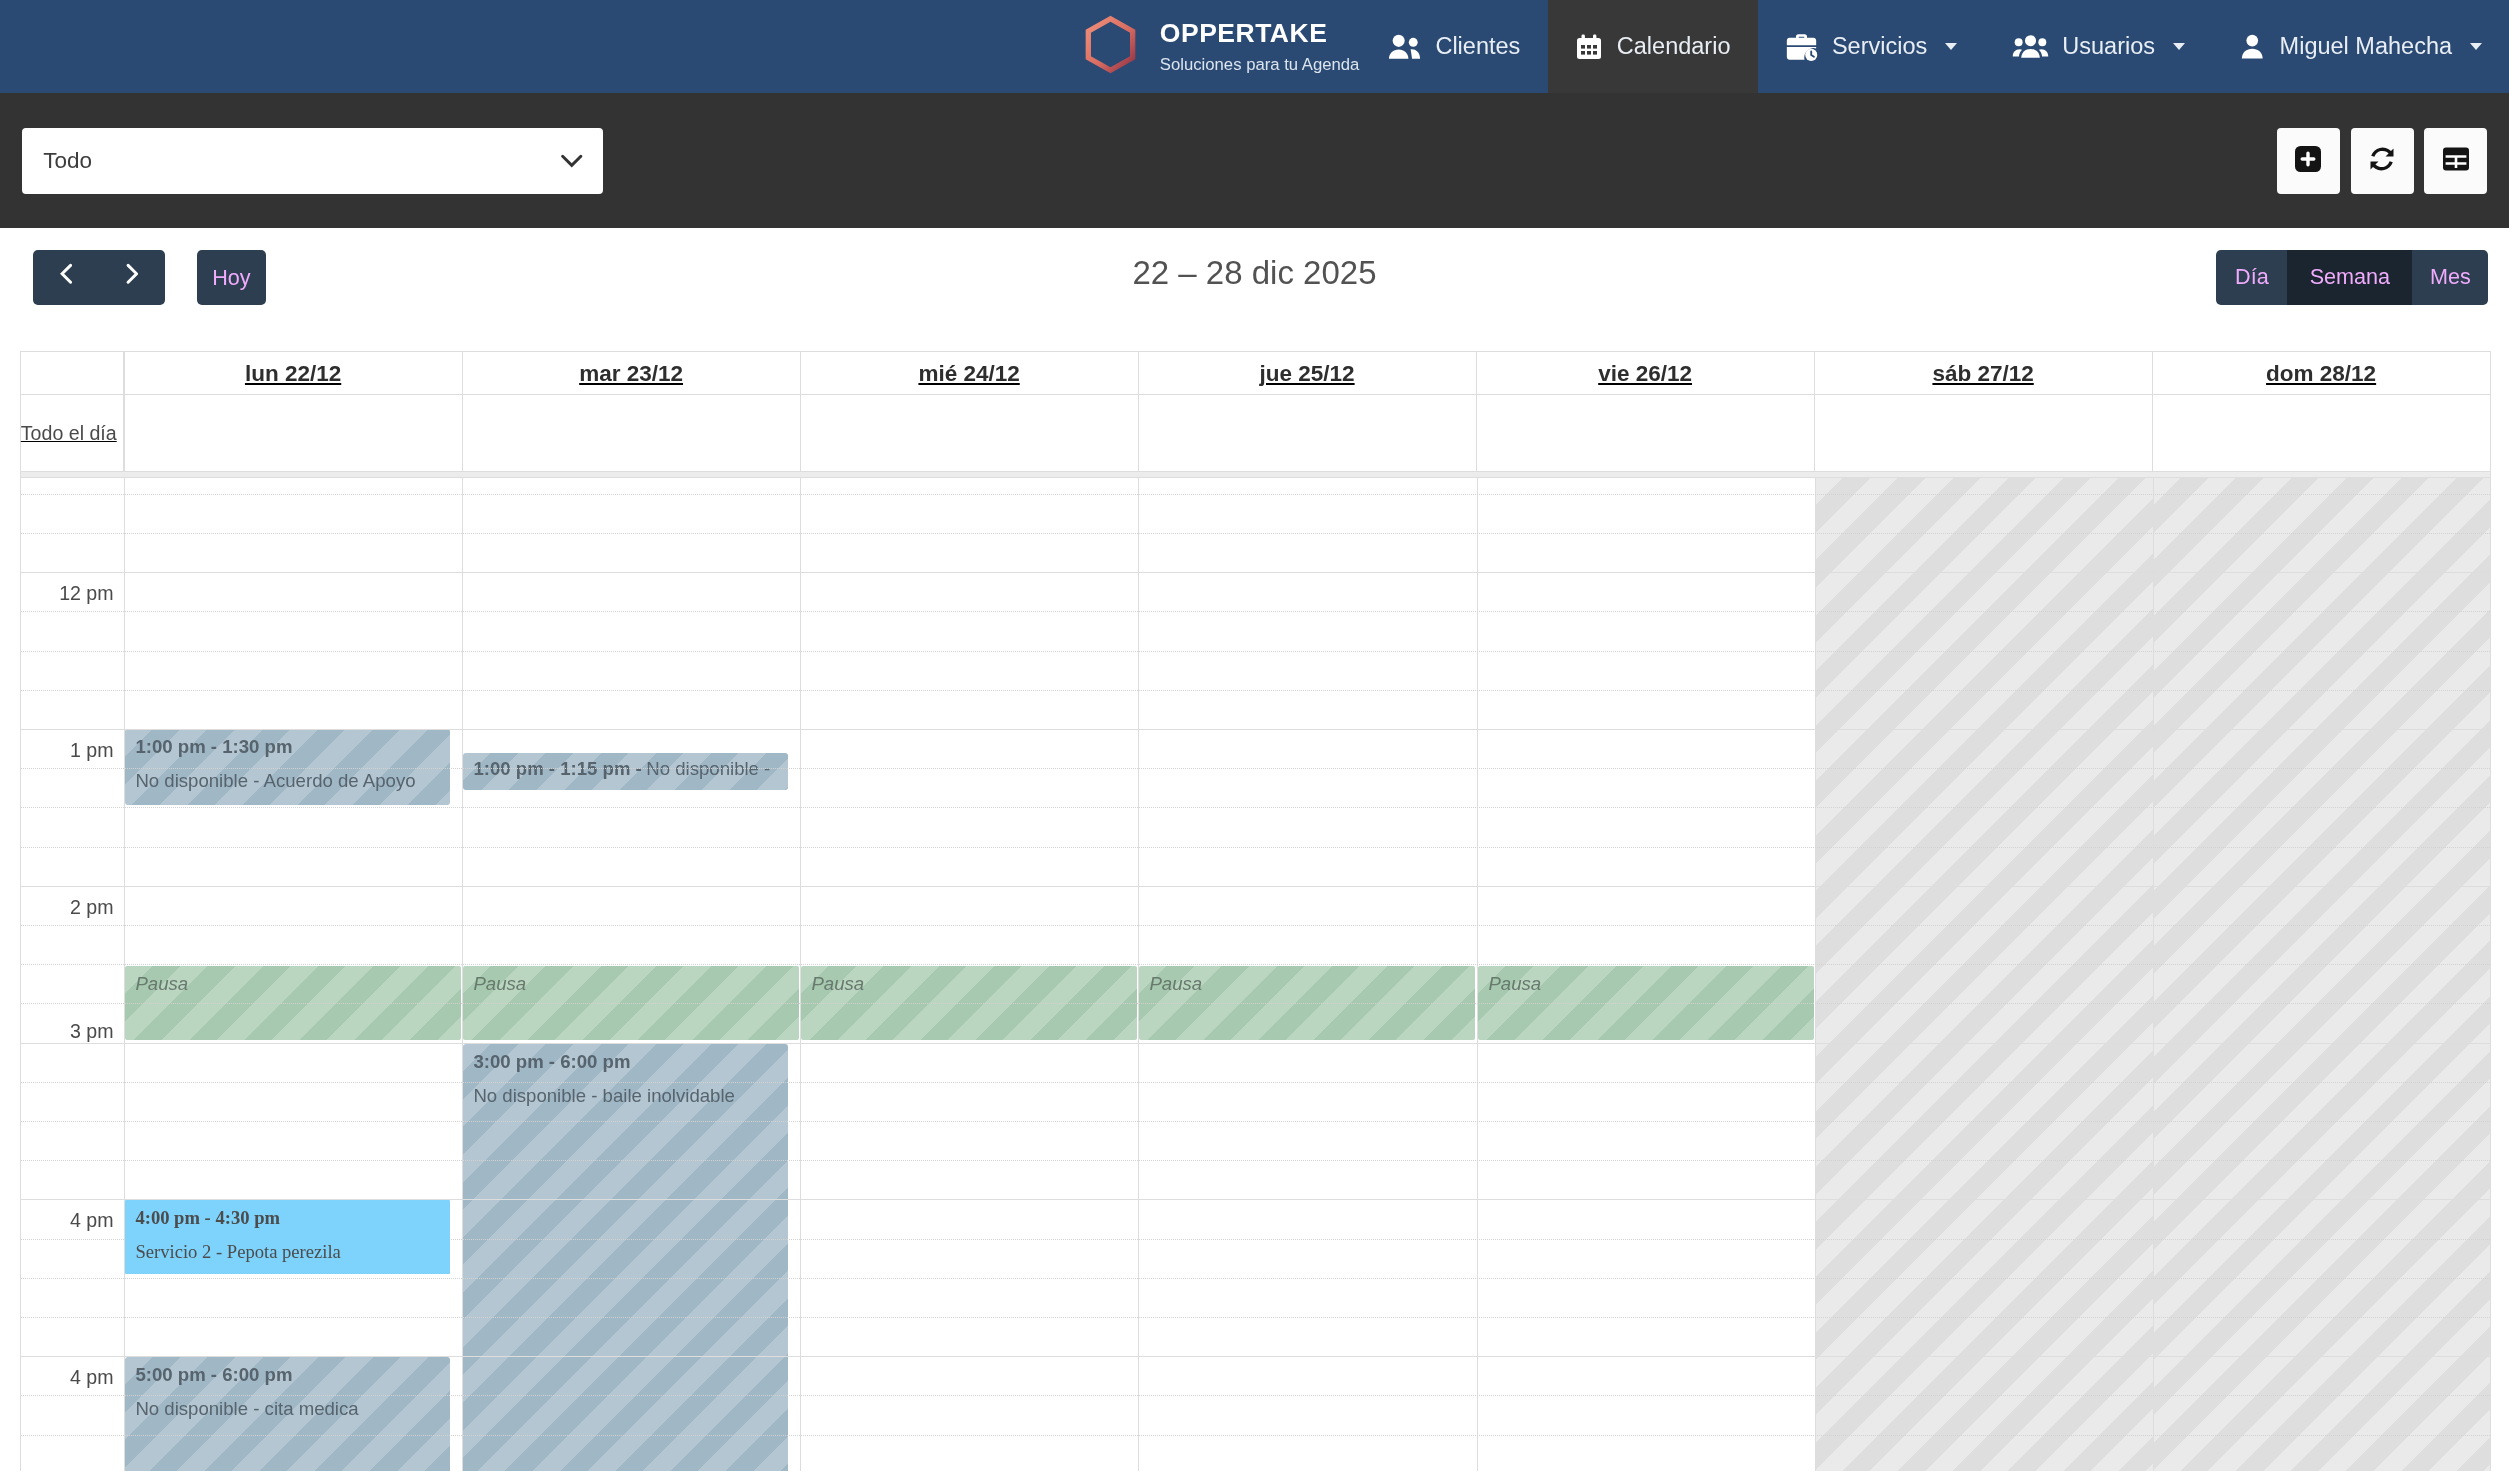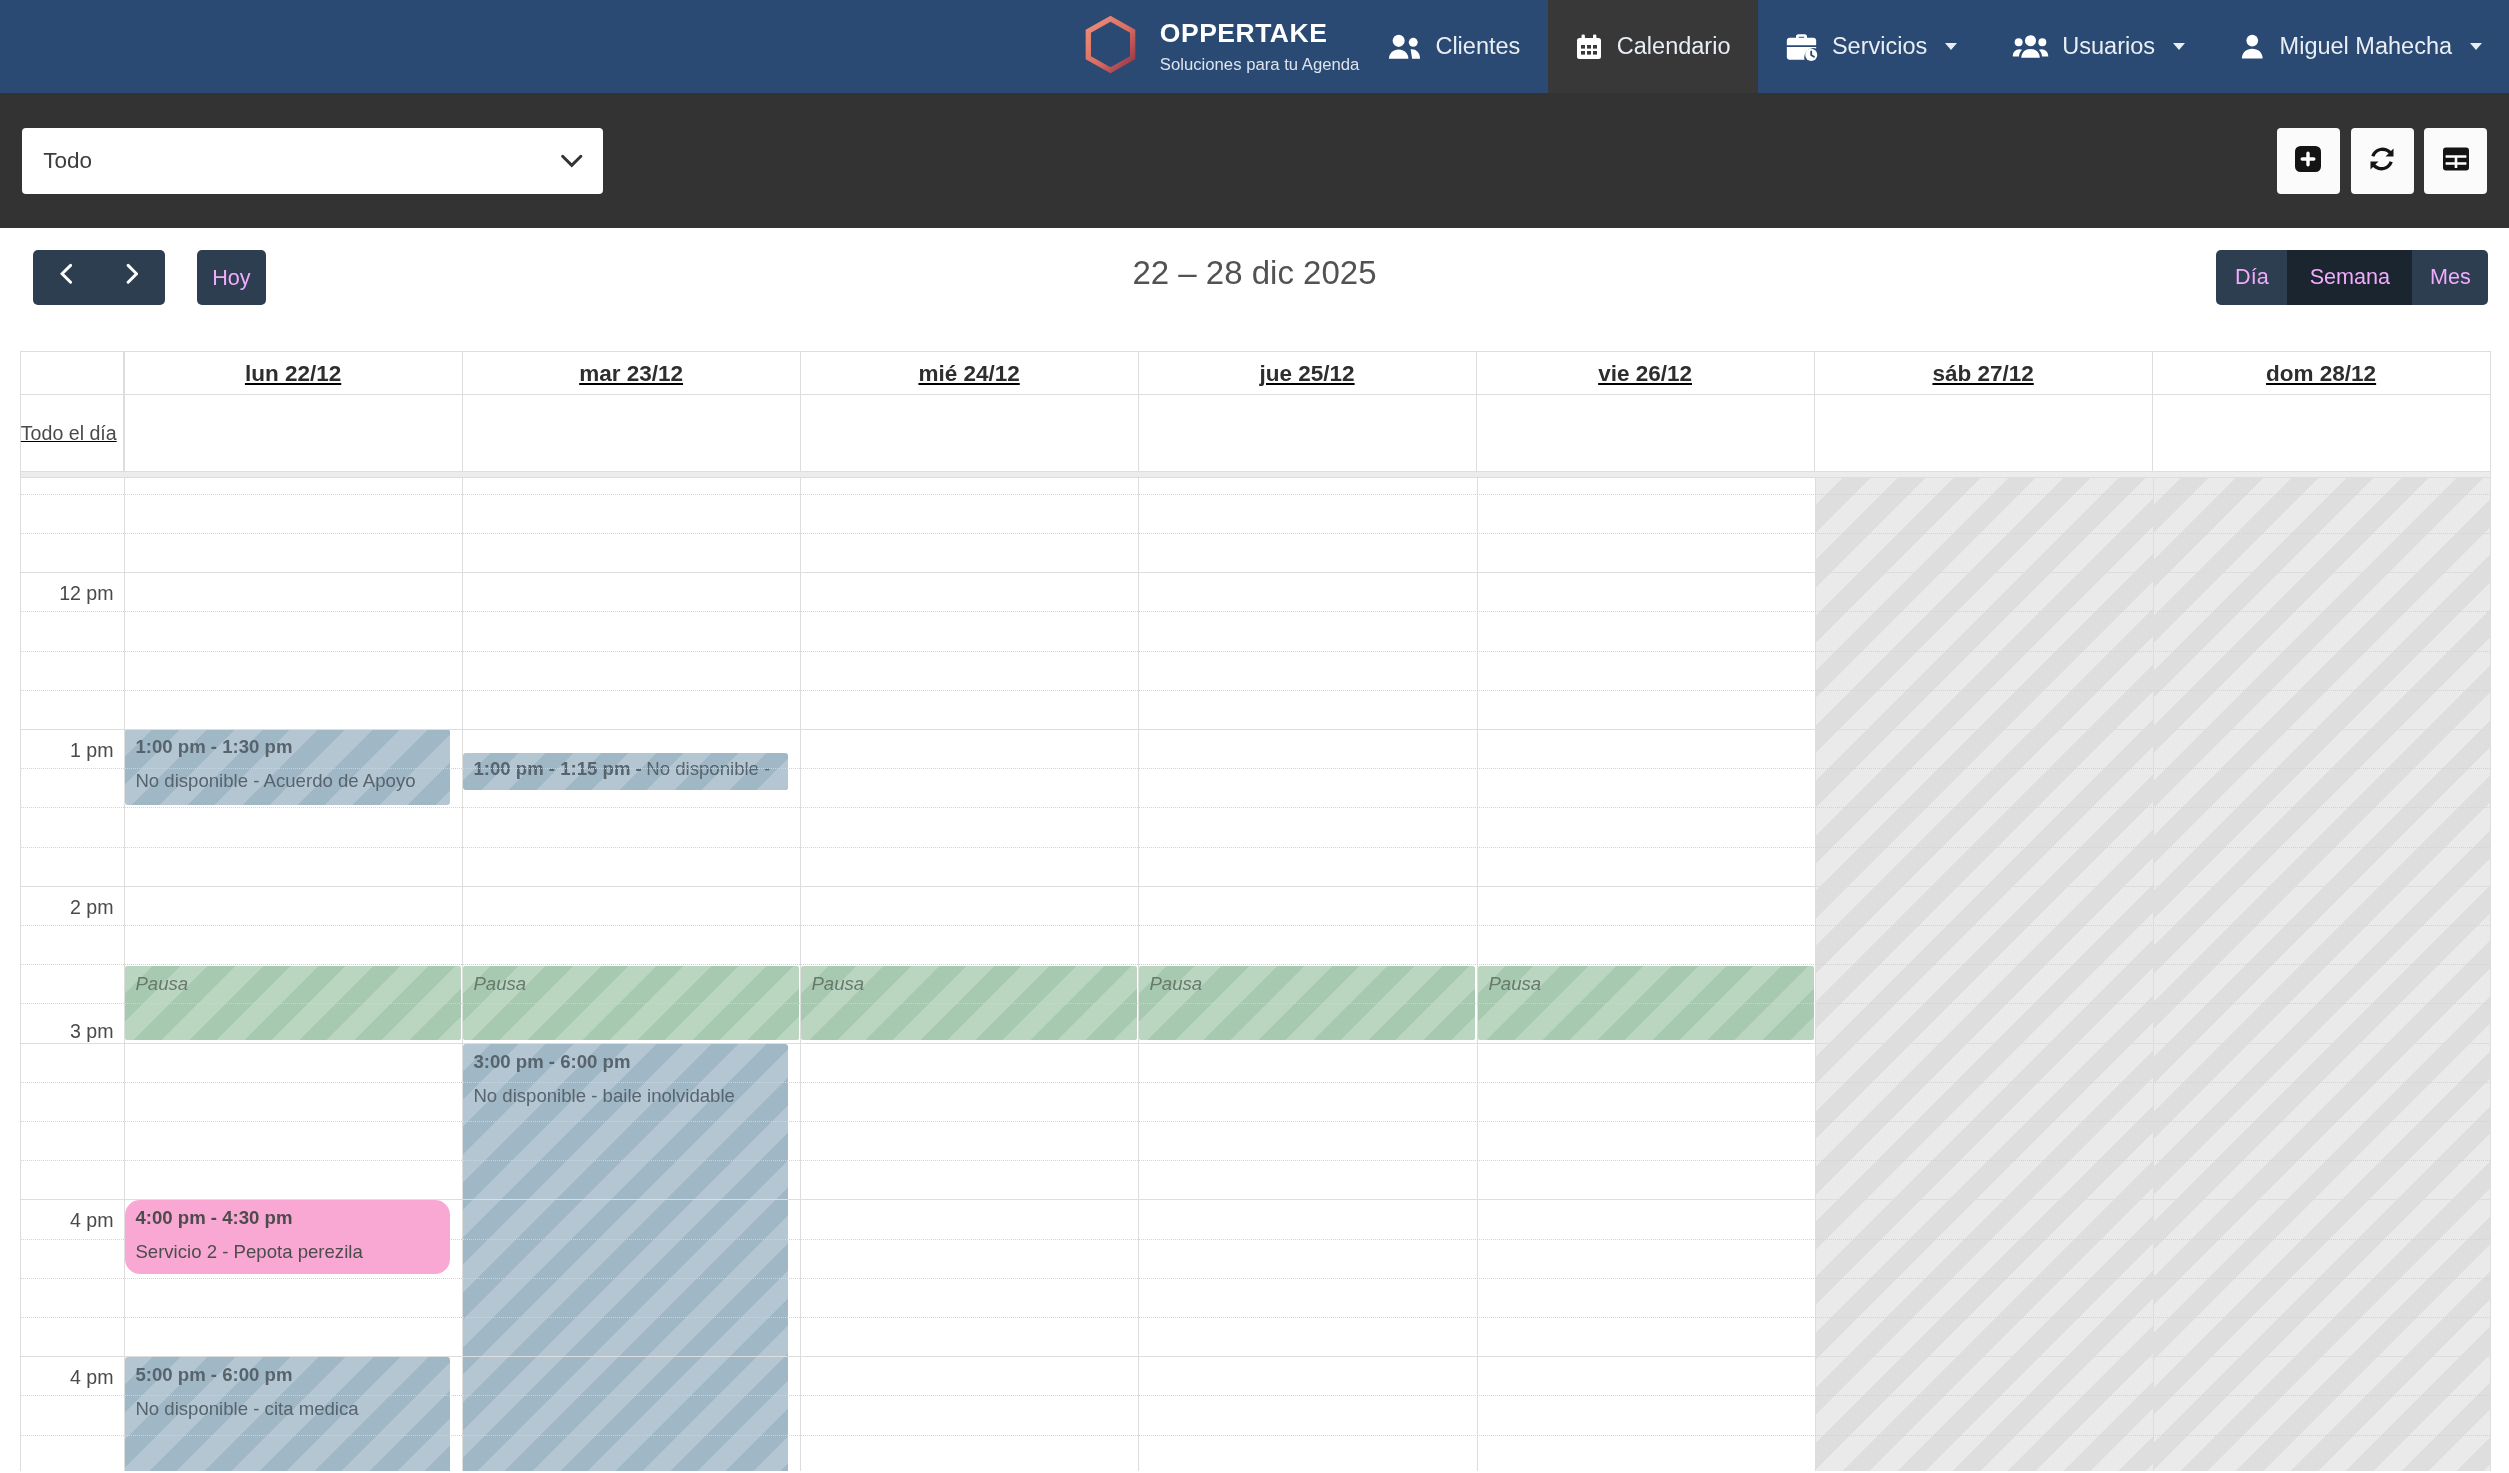--- a/index.html
+++ b/index.html
@@ -66,21 +66,21 @@
   .slot-line.dotted { border-top:1px dotted #d2d2d2; }
   .slot-line.solid  { border-top:1px solid #ddd; }
   .axis-time { position:absolute; left:0; width:93px; height:35px; line-height:35px;
                text-align:right; font-size:19.6px; color:#4a4a4a; z-index:2; }
 
   .event { position:absolute; overflow:hidden; cursor:pointer; }
   .event.unavailable { z-index:2; border-radius:2.9px; color:#57646d;
       background:repeating-linear-gradient(135deg,#b4c6d2 0 19.6px,#a0b7c6 19.6px 39px); }
   .event.pause { z-index:2; border-radius:2px;
       background:repeating-linear-gradient(135deg,#bad5c0 0 19.6px,#a6c9af 19.6px 39px); }
-  .event.service { z-index:4; background:#f9a8d4; border-radius:15px; color:#4c4c4c; }
+  .event.service { z-index:4; background:#7dd3fc; border-radius:1px; color:#4c4c4c;font-family:Liberation Serif, serif; }
   .ev-pad { padding:6.9px 10.8px; }
   .ev-time { font-weight:bold; font-size:18.6px; white-space:nowrap; }
   .ev-title { font-size:18.6px; margin-top:12.7px; white-space:nowrap; }
   .event.inline .ev-pad { padding:4.9px 10.8px; white-space:nowrap; }
   .event.inline .ev-time, .event.inline .ev-title { display:inline; margin:0; }
   .ev-pause-label { font-style:italic; font-size:18.6px; color:#68796e; padding:6.9px 10.8px; }
 </style>
 </head>
 <body>
 

